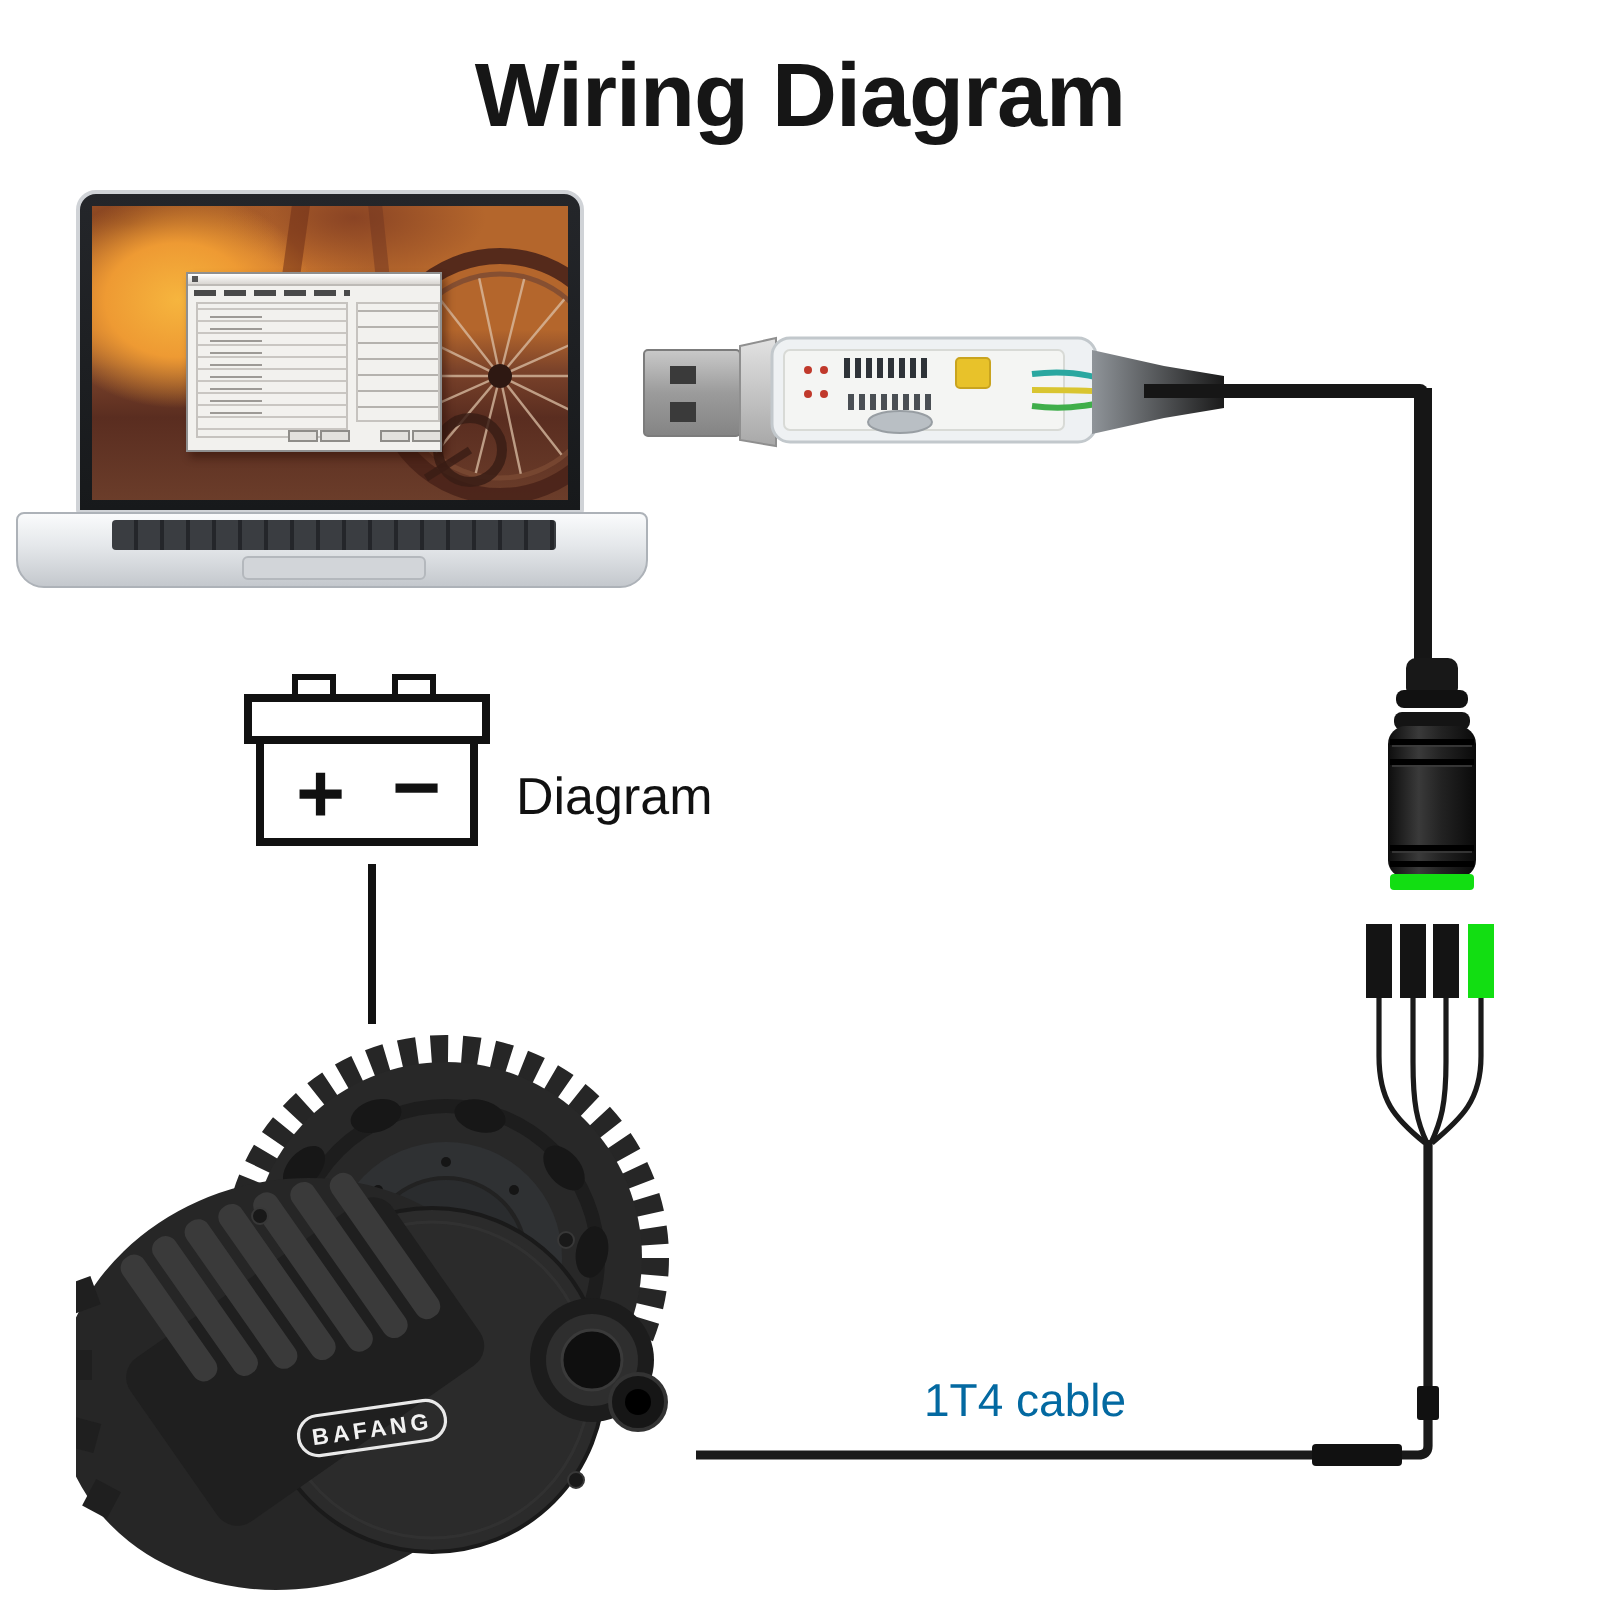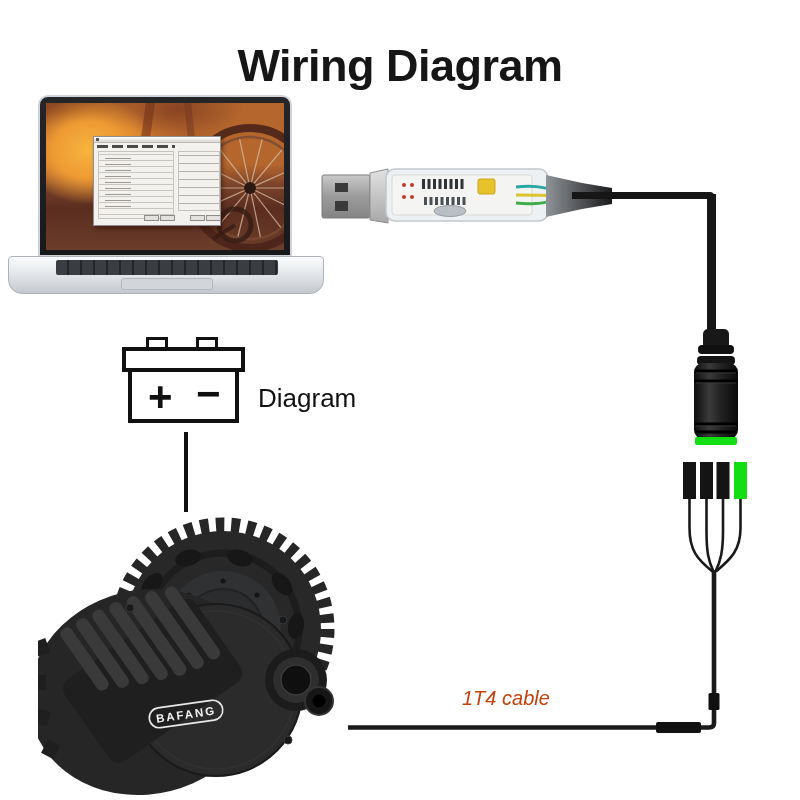--- a/index.html
+++ b/index.html
@@ -5,21 +5,21 @@
   html,body{margin:0;padding:0;}
   body{
     width:800px;height:800px;position:relative;background:#ffffff;
     font-family:"Liberation Sans", sans-serif;overflow:hidden;
   }
   .abs{position:absolute;}
 
   
   #title{
     left:0;top:22px;width:800px;text-align:center;
-    font-size:45px;font-weight:700;color:#161616;letter-spacing:-.5px;margin-top:18px;
+    font-size:45px;font-weight:700;color:#161616;letter-spacing:-.5px;
   }
 
   
   #laptop{left:8px;top:93px;width:316px;height:206px;}
   #lt-screen{
     left:30px;top:2px;width:254px;height:162px;
     background:linear-gradient(#24262a,#17191b);
     border:2px solid #d0d3d7;border-radius:10px 10px 2px 2px;
     box-sizing:border-box;
   }
@@ -82,21 +82,21 @@
   #bat-tab2{left:196px;top:337px;width:22px;height:13px;border-width:3px;}
   #bat-cap{left:122px;top:347px;width:123px;height:25px;}
   #bat-body{left:128px;top:368px;width:111px;height:55px;}
   .bat-sign{font-size:42px;font-weight:700;color:#111;line-height:1;}
   #bat-plus{left:148px;top:376px;}
   #bat-minus{left:196px;top:373px;}
   #bat-label{left:258px;top:383px;font-size:26px;color:#111;}
   #bat-wire{left:184px;top:432px;width:4px;height:80px;background:#111;}
 
   
-  #t4-label{left:462px;top:687px;font-size:20px;color:#c2410c;font-style:italic;}
+  #t4-label{left:462px;top:687px;font-size:23px;color:#0369a1;}
 
   svg{display:block;}
 </style>
 </head>
 <body>
 
 <div class="abs" id="title">Wiring Diagram</div>
 
 <div class="abs" id="laptop">
   <div class="abs" id="lt-screen">

